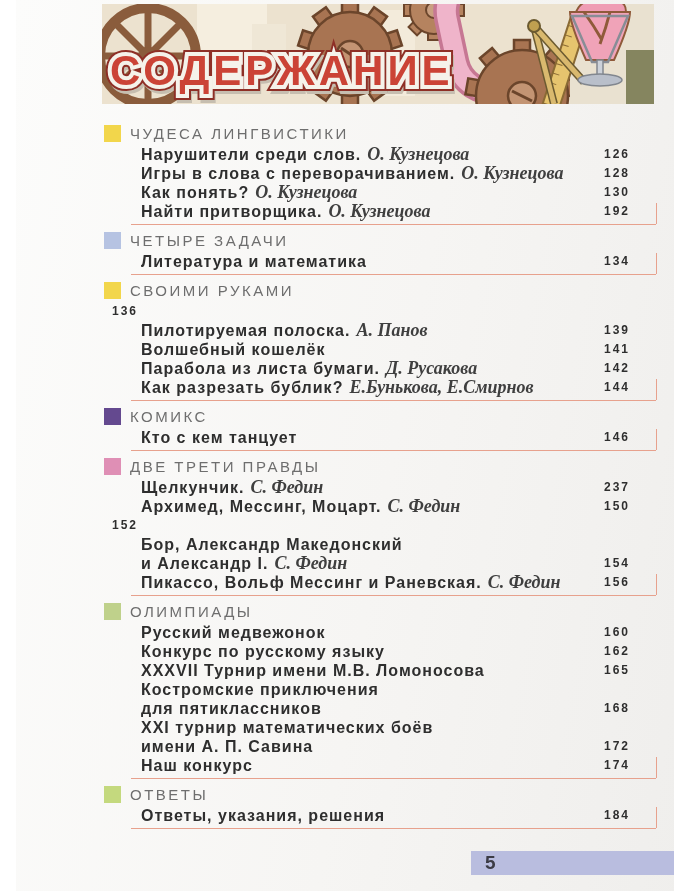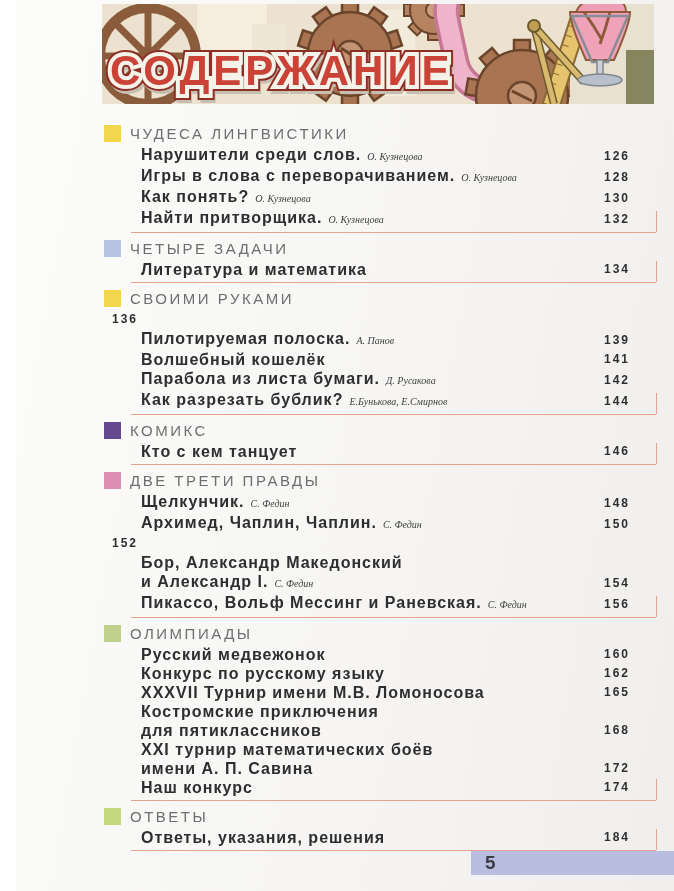--- a/index.html
+++ b/index.html
@@ -31,22 +31,22 @@
     white-space:nowrap;
   }
   .entry{
     display:flex;align-items:flex-end;
     font-weight:bold;font-size:16px;line-height:19px;
     color:#2e2e2e;letter-spacing:1px;
   }
   .entry-text{flex:1;padding-left:37px;}
   .entry-title{white-space:pre-line;}
   .entry-author{
-    font-family:"Liberation Serif",serif;font-style:italic;font-weight:normal;
-    font-size:10px;letter-spacing:0;color:#3f3f3f;margin-left:6px;
+    font-family:"Liberation Serif",serif;font-style:italic;font-weight:bold;
+    font-size:18px;letter-spacing:0;color:#3f3f3f;margin-left:6px;
     white-space:nowrap;
   }
   .entry-page{
     margin-left:8px;padding-right:26px;
     font-size:12px;letter-spacing:2px;white-space:nowrap;
   }
   .separator{
     position:relative;height:0;
     margin:3px 0 2px 27px;
     border-bottom:1px solid var(--sep-color,#e7a18d);
@@ -200,21 +200,21 @@
     <span class="entry-page">128</span>
   </div>
 
   <div class="entry">
     <span class="entry-text"><span class="entry-title">Как понять?</span><span class="entry-author">О. Кузнецова</span></span>
     <span class="entry-page">130</span>
   </div>
 
   <div class="entry">
     <span class="entry-text"><span class="entry-title">Найти притворщика.</span><span class="entry-author">О. Кузнецова</span></span>
-    <span class="entry-page">132</span>
+    <span class="entry-page">192</span>
   </div>
 </div>
     <div class="separator"></div>
   </div>
 
   <div class="section">
     <div class="section-header">
       <span class="bullet" style="background: rgb(182, 195, 226);"></span>
       <span class="section-label">ЧЕТЫРЕ ЗАДАЧИ</span>
     </div>
@@ -275,25 +275,25 @@
   </div>
 
   <div class="section">
     <div class="section-header">
       <span class="bullet" style="background: rgb(223, 143, 181);"></span>
       <span class="section-label">ДВЕ ТРЕТИ ПРАВДЫ</span>
     </div>
     <div class="entries">
   <div class="entry">
     <span class="entry-text"><span class="entry-title">Щелкунчик.</span><span class="entry-author">С. Федин</span></span>
-    <span class="entry-page">148</span>
-  </div>
-
-  <div class="entry">
-    <span class="entry-text"><span class="entry-title">Архимед, Чаплин, Чаплин.</span><span class="entry-author">С. Федин</span></span>
+    <span class="entry-page">237</span>
+  </div>
+
+  <div class="entry">
+    <span class="entry-text"><span class="entry-title">Архимед, Мессинг, Моцарт.</span><span class="entry-author">С. Федин</span></span>
     <span class="entry-page">150</span>
   </div>
 
   <div class="entry">
     <span class="entry-page">152</span>
   </div>
 
   <div class="entry">
     <span class="entry-text"><span class="entry-title">Бор, Александр Македонский
 и Александр I.</span><span class="entry-author">С. Федин</span></span>

